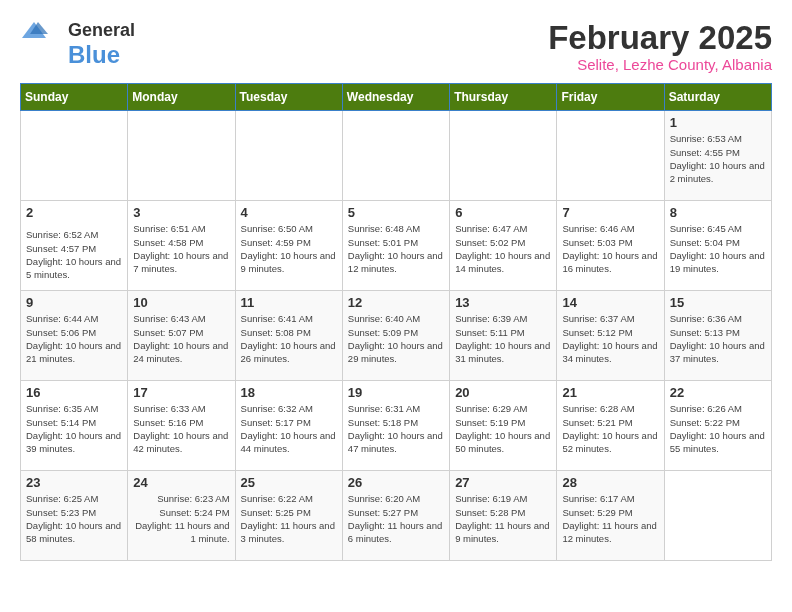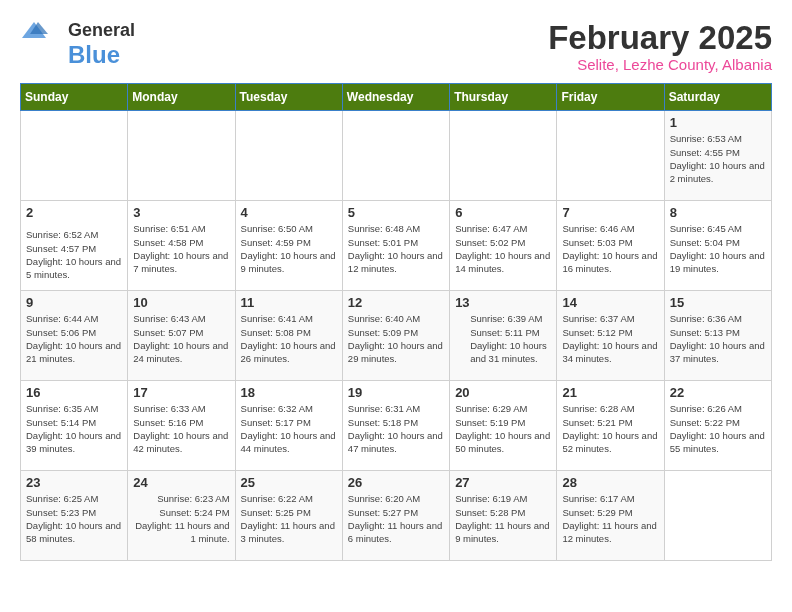--- a/index.html
+++ b/index.html
@@ -202,21 +202,21 @@
 Daylight: 10 hours and 26 minutes.</div>
         </td>
         <td>
           <span class="day-number">12</span>
           <div class="day-info" style="white-space: pre-line;">Sunrise: 6:40 AM
 Sunset: 5:09 PM
 Daylight: 10 hours and 29 minutes.</div>
         </td>
         <td>
           <span class="day-number">13</span>
-          <div class="day-info" style="white-space: pre-line; margin-left: 15px;">Sunrise: 6:39 AM
+          <div class="day-info" style="white-space: pre-line;">Sunrise: 6:39 AM
 Sunset: 5:11 PM
 Daylight: 10 hours and 31 minutes.</div>
         </td>
         <td>
           <span class="day-number">14</span>
           <div class="day-info" style="white-space: pre-line;">Sunrise: 6:37 AM
 Sunset: 5:12 PM
 Daylight: 10 hours and 34 minutes.</div>
         </td>
         <td>

